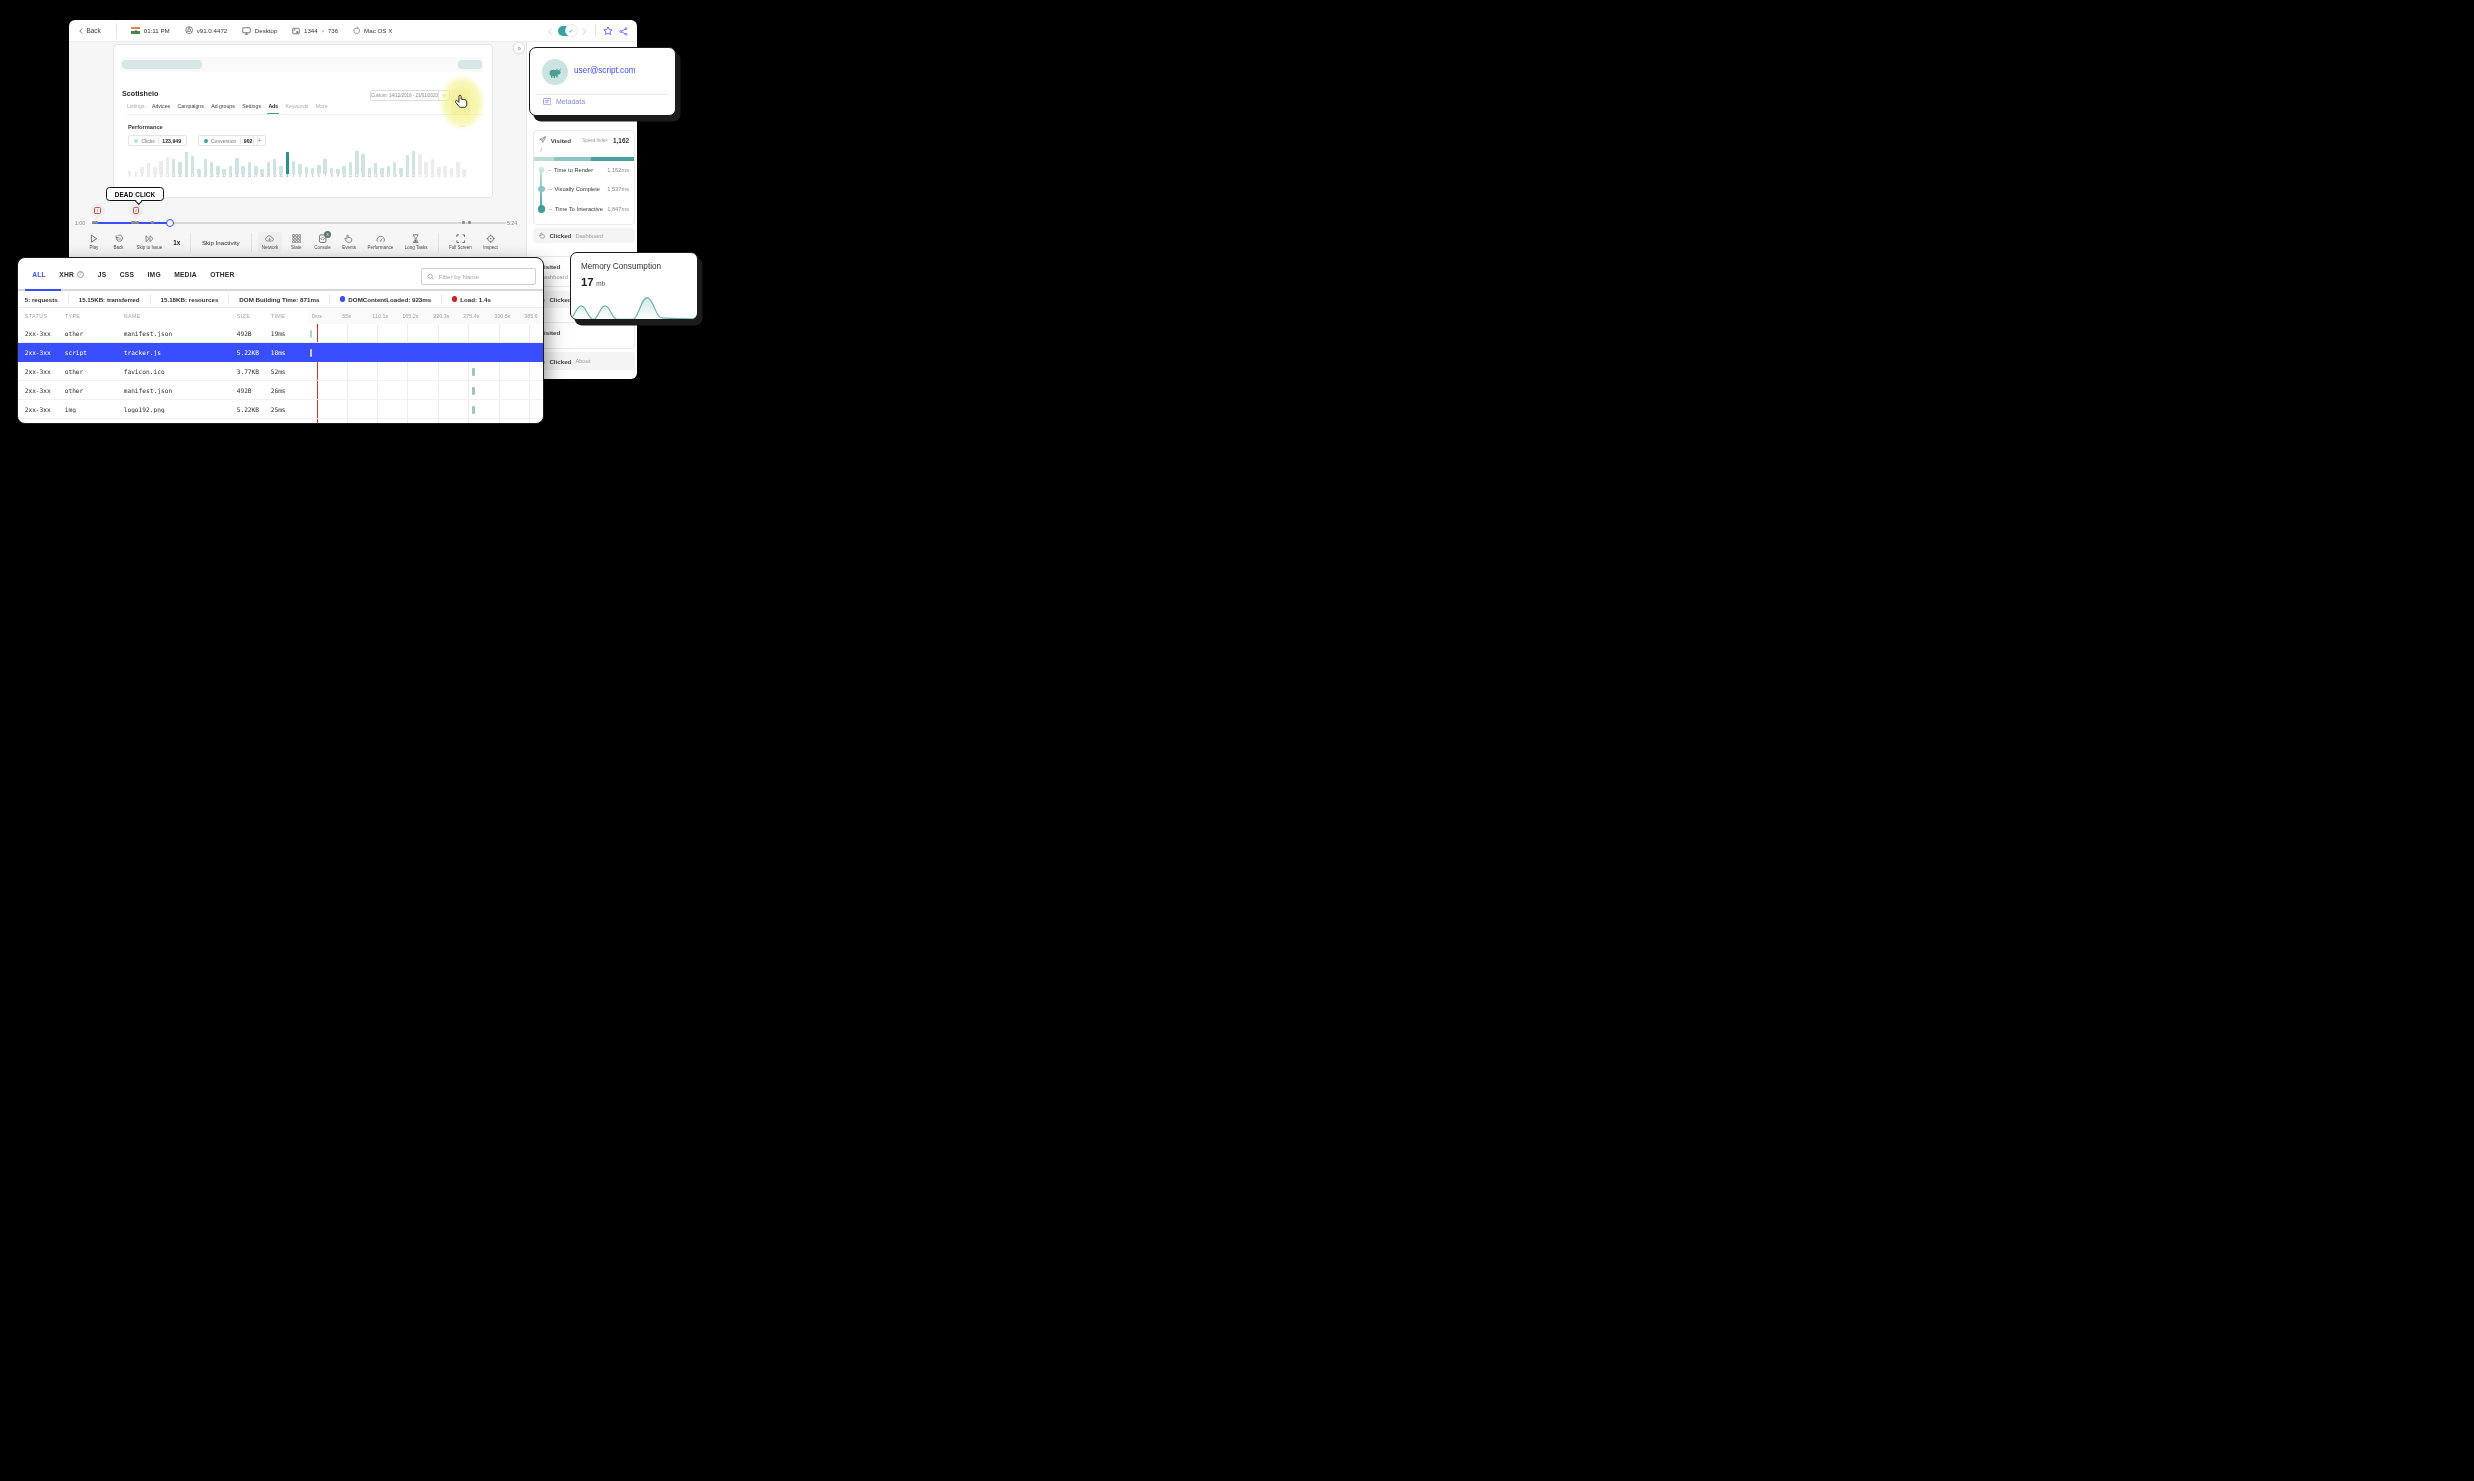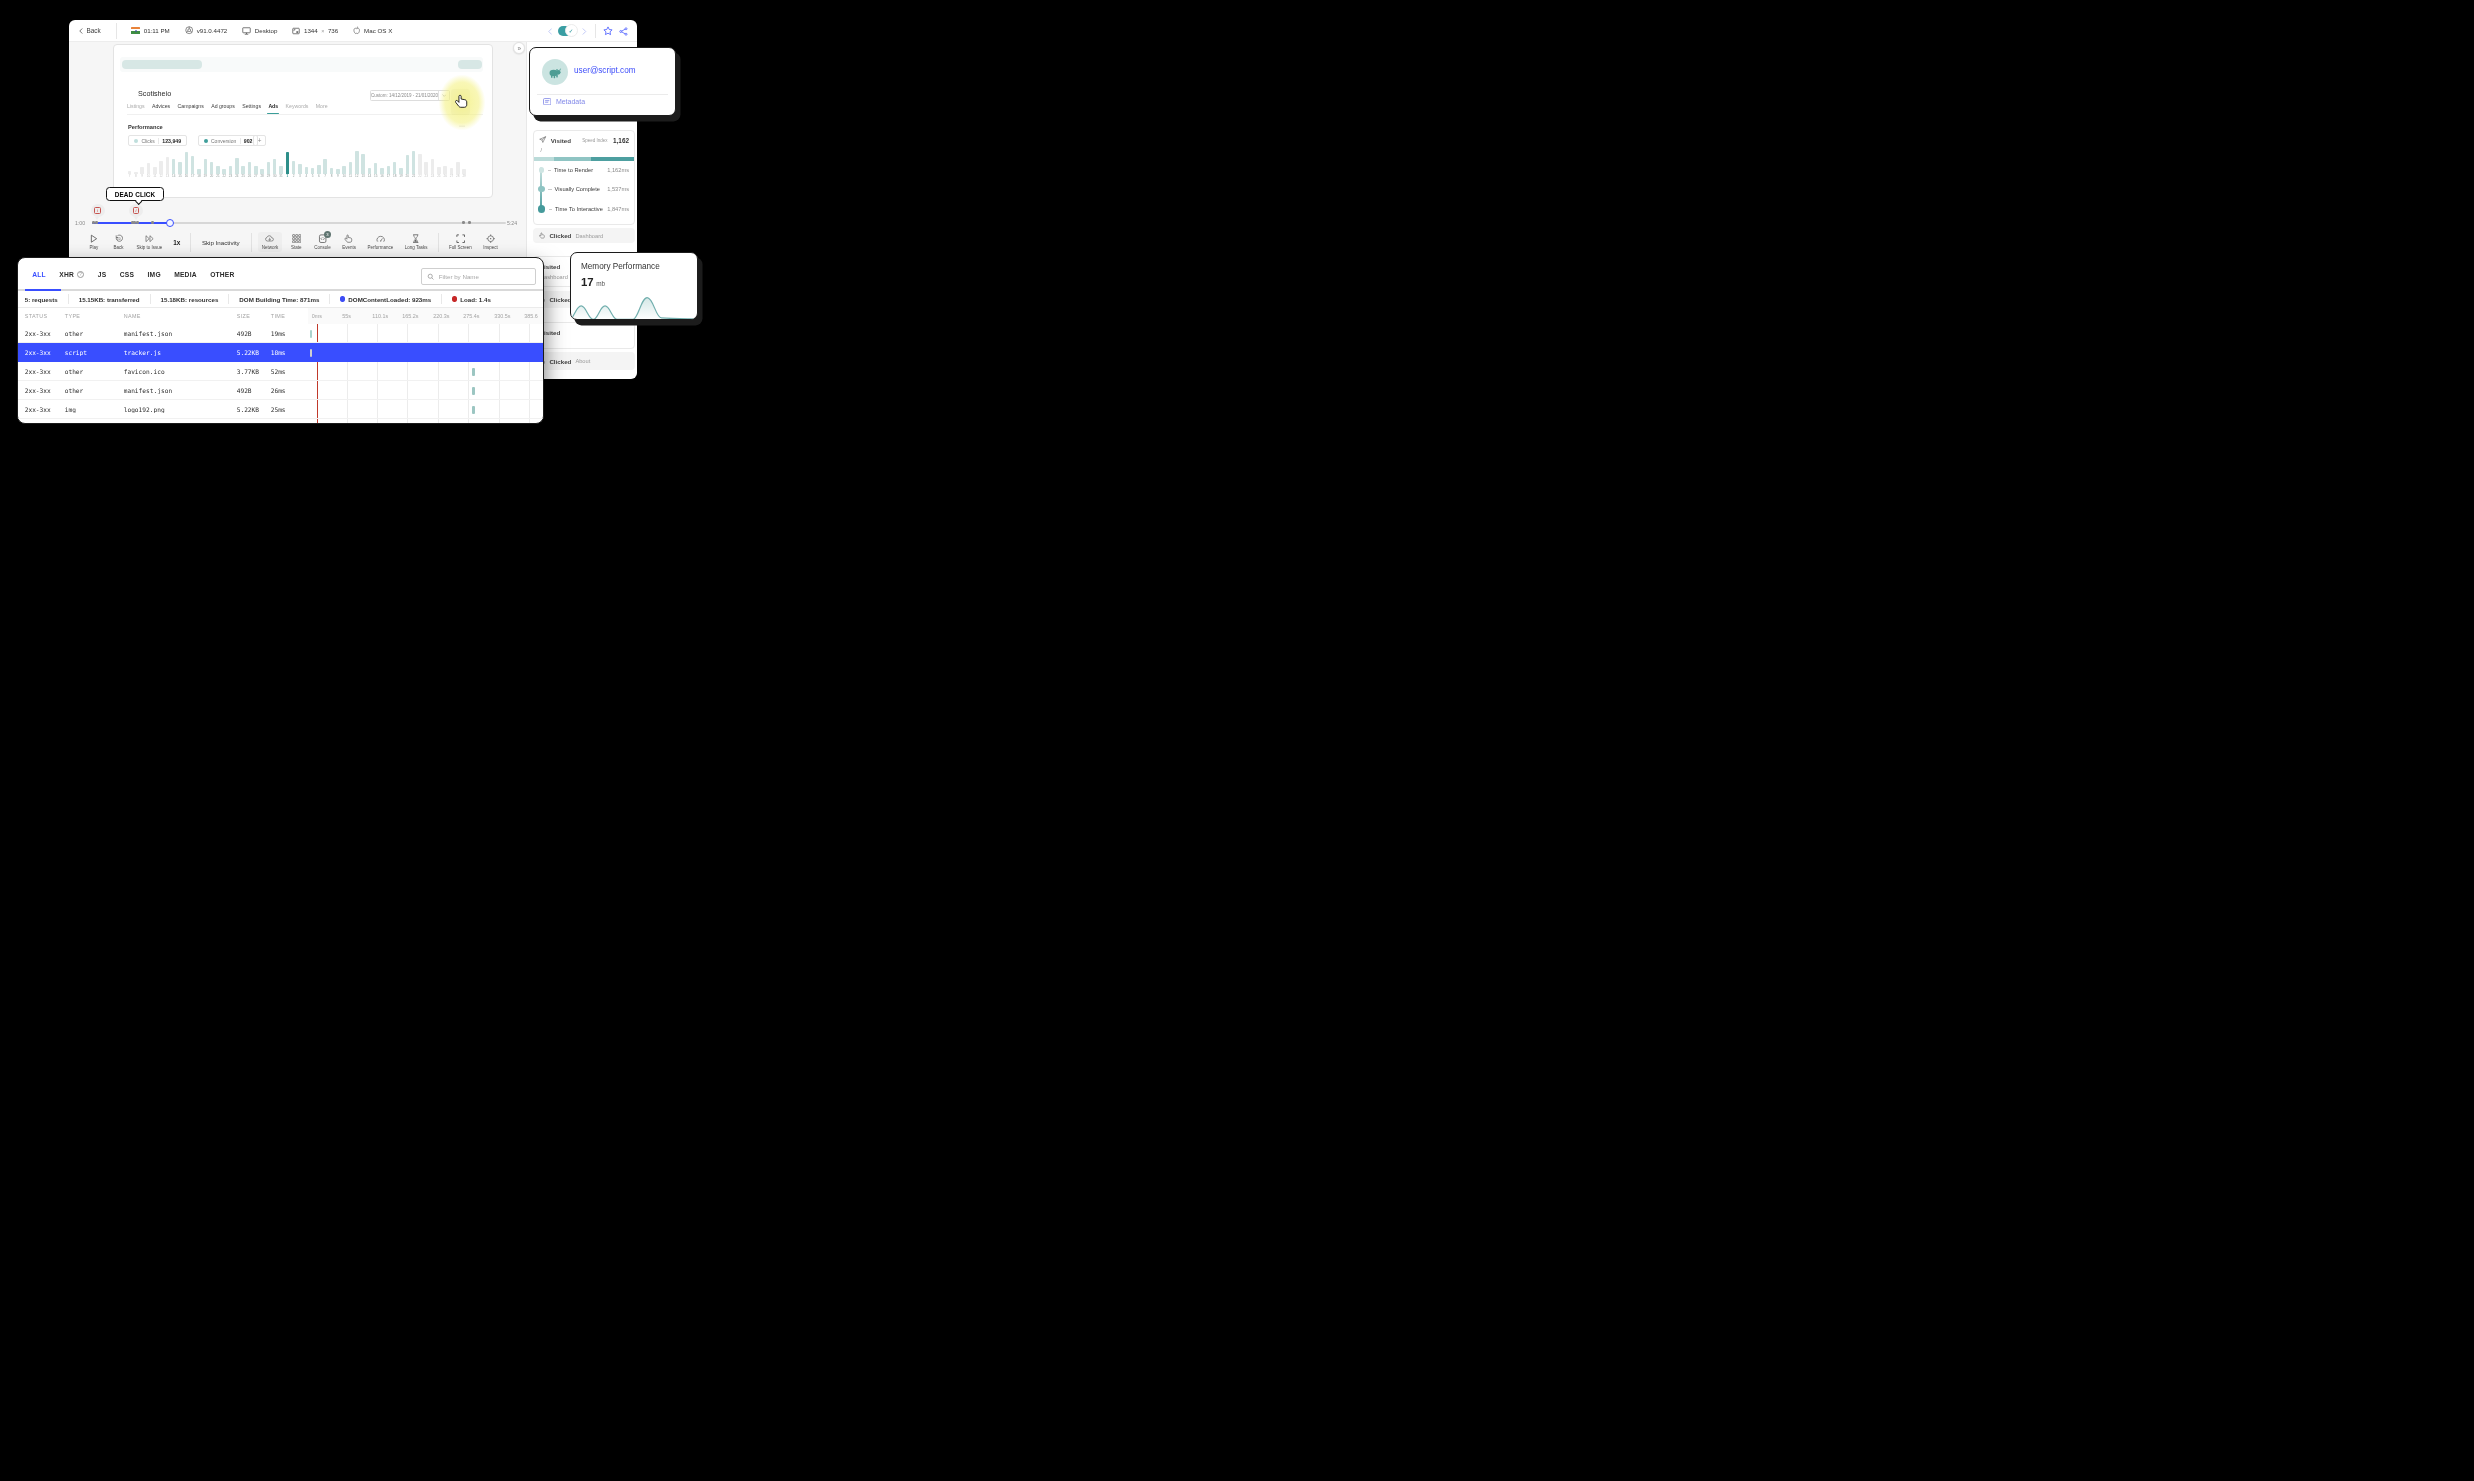--- a/index.html
+++ b/index.html
@@ -31,21 +31,21 @@
   .collapse-btn { position:absolute; left:513px; top:42px; width:12.4px; height:12.4px; background:#fff; border:0.5px solid #e2e2e2;
                   border-radius:50%; display:flex; align-items:center; justify-content:center; color:#777; font-size:6.4px;
                   box-shadow:0 0.5px 1.5px rgba(0,0,0,.12); cursor:pointer; z-index:10; }
 
   
   .viewport { position:absolute; left:113px; top:44px; width:380px; height:154px; background:#fff;
               border:0.5px solid #e3e3e3; border-radius:4px; z-index:2; }
   .vp-strip { position:absolute; left:6px; top:12.4px; width:363px; height:14.4px; background:#F8FAFA; border-radius:3px; }
   .sk { position:absolute; top:3px; height:8.4px; background:#D7E7E5; border-radius:4px; }
   .sk1 { left:1.5px; width:80px; } .sk2 { right:1.5px; width:24px; }
-  .vp-title { position:absolute; left:24px; top:44px; font-size:7.2px; font-weight:400; color:#2a2a2a; }
+  .vp-title { position:absolute; left:8px; top:44px; font-size:7.2px; font-weight:700; color:#2a2a2a; }
   .vp-tabs { position:absolute; left:13px; top:58px; width:356px; display:flex; gap:7.4px; border-bottom:0.5px solid #f0f0f0; padding-bottom:4.5px; }
   .site-tab { position:relative; font-size:5.2px; color:#3c3c3c; cursor:pointer; white-space:nowrap; }
   .site-tab.muted { color:#ABABAB; }
   .site-tab.active { color:#1f1f1f; font-weight:700; }
   .site-tab.active::after { content:""; position:absolute; left:-1px; right:-1px; bottom:-5px; height:1.5px; background:#3A9E99; border-radius:1px; }
   .vp-datechip { position:absolute; left:256px; top:45px; width:80px; height:11.4px; border:0.5px solid #ddd; border-radius:1.5px;
                  background:#fff; display:flex; align-items:center; cursor:pointer; }
   .dc-text { flex:1; font-size:4.5px; color:#8a8a8a; text-align:center; white-space:nowrap; }
   .dc-chev { width:13.4px; height:100%; border-left:0.5px solid #e2e2e2; display:flex; align-items:center; justify-content:center; }
   .vp-ghostbtn { position:absolute; left:337px; top:44px; width:19px; height:26px; background:rgba(90,90,90,.07); border-radius:3px;
@@ -948,21 +948,21 @@
         <svg width="8.4" height="7.4" viewBox="0 0 16 14">
             <rect x="1" y="1" width="14" height="12" rx="2" fill="none" stroke="#7B82E6" stroke-width="1.5"></rect>
             <path d="M4 5h8M4 8h6" stroke="#7B82E6" stroke-width="1.5"></path>
           </svg>
       </span>
       <span>Metadata</span>
     </div>
   </div>
 
   <div class="memory-card">
-    <div class="mc-title">Memory Performance</div>
+    <div class="mc-title">Memory Consumption</div>
     <div class="mc-value-row">
       <span class="mc-value">17</span>
       <span class="mc-unit">mb</span>
     </div>
     <div class="mc-wave" id="mc-wave">
         <svg viewBox="0 0 252 52" preserveAspectRatio="none">
           <defs>
             <linearGradient id="wg" x1="0" y1="0" x2="0" y2="1">
               <stop offset="0" stop-color="rgba(170,208,206,0.5)"></stop>
               <stop offset="1" stop-color="rgba(170,208,206,0)"></stop>

